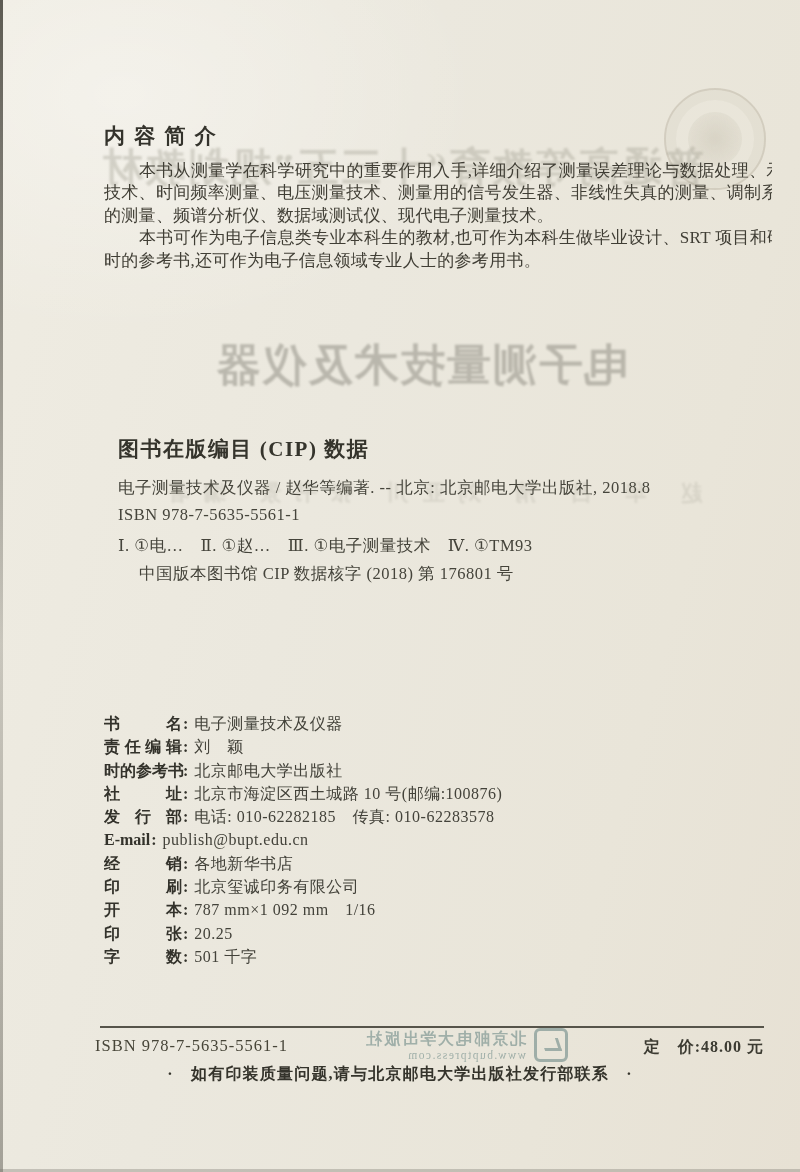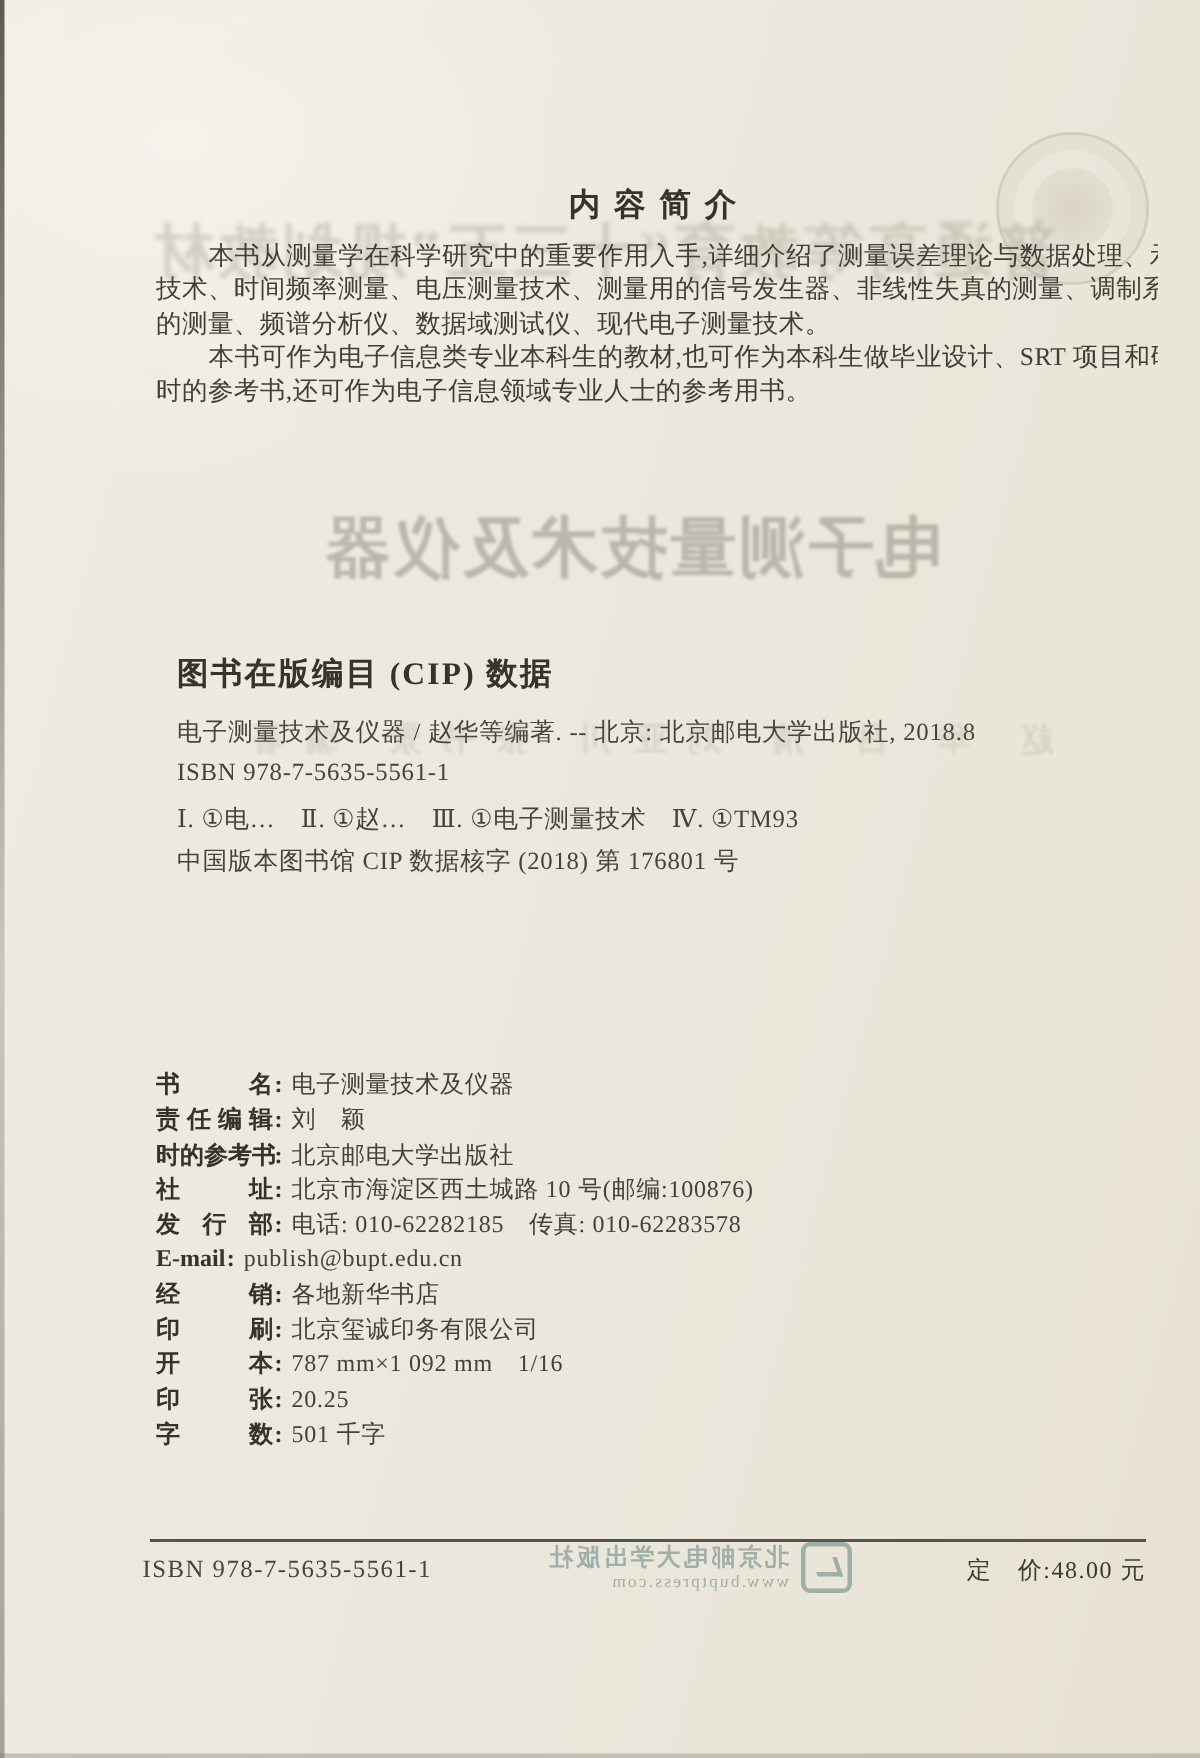--- a/index.html
+++ b/index.html
@@ -16,51 +16,51 @@
 
   .seal{position:absolute;left:664px;top:88px;width:98px;height:98px;border-radius:50%;
     border:2px solid rgba(158,150,128,.30);box-shadow:inset 0 0 0 10px rgba(158,150,128,.07);filter:blur(.5px);}
   .seal::after{content:"";position:absolute;inset:22px;border-radius:50%;
     background:radial-gradient(circle,rgba(150,142,118,.20),rgba(150,142,118,.03));}
 
   .mirror-banner{position:absolute;left:78px;top:140px;width:648px;text-align:center;pointer-events:none;}
   .mirror-banner .inner{display:block;transform:scaleX(-1);white-space:nowrap;
     font-size:40px;font-weight:bold;letter-spacing:3px;color:#8b897a;opacity:.30;filter:blur(1.3px);}
 
-  .intro-title{position:absolute;left:104px;top:122px;width:664px;text-align:center;
+  .intro-title{position:absolute;left:104px;top:122px;width:664px;
     font-size:21px;font-weight:bold;letter-spacing:2px;color:#34332c;}
   .intro{position:absolute;left:104px;top:160px;width:668px;}
   .intro .ln{height:22.4px;line-height:22.4px;font-size:17px;white-space:nowrap;overflow:hidden;
     color:#403e35;letter-spacing:0.3px;}
   .intro .indent{padding-left:35px;}
 
   .mirror-title{position:absolute;left:228px;top:336px;width:400px;text-align:center;pointer-events:none;}
   .mirror-title .inner{display:block;transform:scaleX(-1);white-space:nowrap;
     font-size:44px;font-weight:bold;letter-spacing:2px;color:#76746a;opacity:.42;filter:blur(1.1px);}
 
   .cip-h{position:absolute;left:118px;top:435px;font-size:21px;font-weight:bold;
     letter-spacing:1.5px;color:#35342c;white-space:nowrap;}
   .cip-ln{position:absolute;left:118px;font-size:16.5px;color:#45443b;letter-spacing:.5px;white-space:nowrap;}
-  .cip-l0{top:477px;text-align:right;} .cip-l1{top:505px;} .cip-l2{top:535px;} .cip-l3{top:563px;}
+  .cip-l0{top:477px;text-align:right;} .cip-l1{top:505px;} .cip-l2{top:535px;} .cip-l3{top:563px;margin-left:21px;}
 
   .mirror-authors{position:absolute;left:96px;top:478px;width:664px;text-align:center;pointer-events:none;}
   .mirror-authors .inner{display:block;transform:scaleX(-1);white-space:nowrap;
     font-size:22px;font-weight:bold;letter-spacing:14px;color:#7a786b;opacity:.16;filter:blur(1px);}
 
   .details{position:absolute;left:104px;top:712px;width:668px;}
   .row{height:23.3px;line-height:23.3px;font-size:16px;white-space:nowrap;overflow:hidden;}
   .lbl{display:inline-block;width:78px;font-weight:bold;color:#33322b;
     text-align:justify;text-align-last:justify;vertical-align:bottom;}
   .row.email .lbl{width:auto;text-align:center;text-align-last:left;}
   .colon{font-weight:bold;color:#33322b;margin:0 2px 0 1px;}
   .val{color:#43423a;margin-left:4px;letter-spacing:.5px;}
 
   .rule{position:absolute;left:100px;top:1026px;width:664px;height:2px;background:#56544a;}
   .isbn{position:absolute;left:95px;top:1036px;font-size:16.5px;color:#474538;letter-spacing:1px;white-space:nowrap;}
-  .price{position:absolute;right:36px;top:1037px;font-size:16px;font-weight:400;color:#3c3b32;
+  .price{position:absolute;right:36px;top:1037px;font-size:16px;font-weight:700;color:#3c3b32;
     letter-spacing:1px;white-space:nowrap;text-align:center;}
   .note{position:absolute;left:0;top:1064px;width:800px;text-align:center;font-size:16px;
     font-weight:600;letter-spacing:1.2px;color:#34332b;white-space:nowrap;}
 
   .mirror-pub{position:absolute;left:308px;top:1028px;width:260px;height:46px;pointer-events:none;}
   .mirror-pub .inner{display:flex;align-items:center;gap:8px;transform:scaleX(-1);
     color:#6f8b88;opacity:.60;filter:blur(.5px);}
   .publogo{flex:0 0 auto;width:28px;height:28px;border:3px solid #6f8b88;border-radius:6px;position:relative;}
   .publogo::after{content:"";position:absolute;left:5px;top:7px;width:14px;height:10px;
     border-bottom:3px solid #6f8b88;border-left:3px solid #6f8b88;transform:skewX(-18deg);}
@@ -148,13 +148,14 @@
       <span class="publogo"></span>
       <span class="pubtext">
         <span class="pubname">北京邮电大学出版社</span>
         <span class="puburl">www.buptpress.com</span>
       </span>
     </div>
   </div>
 
   <div class="isbn">ISBN 978-7-5635-5561-1</div>
   <div class="price">定　价:48.00 元</div>
+  <div class="note">·　如有印装质量问题,请与北京邮电大学出版社发行部联系　·</div>
 </div>
 
 </body></html>

